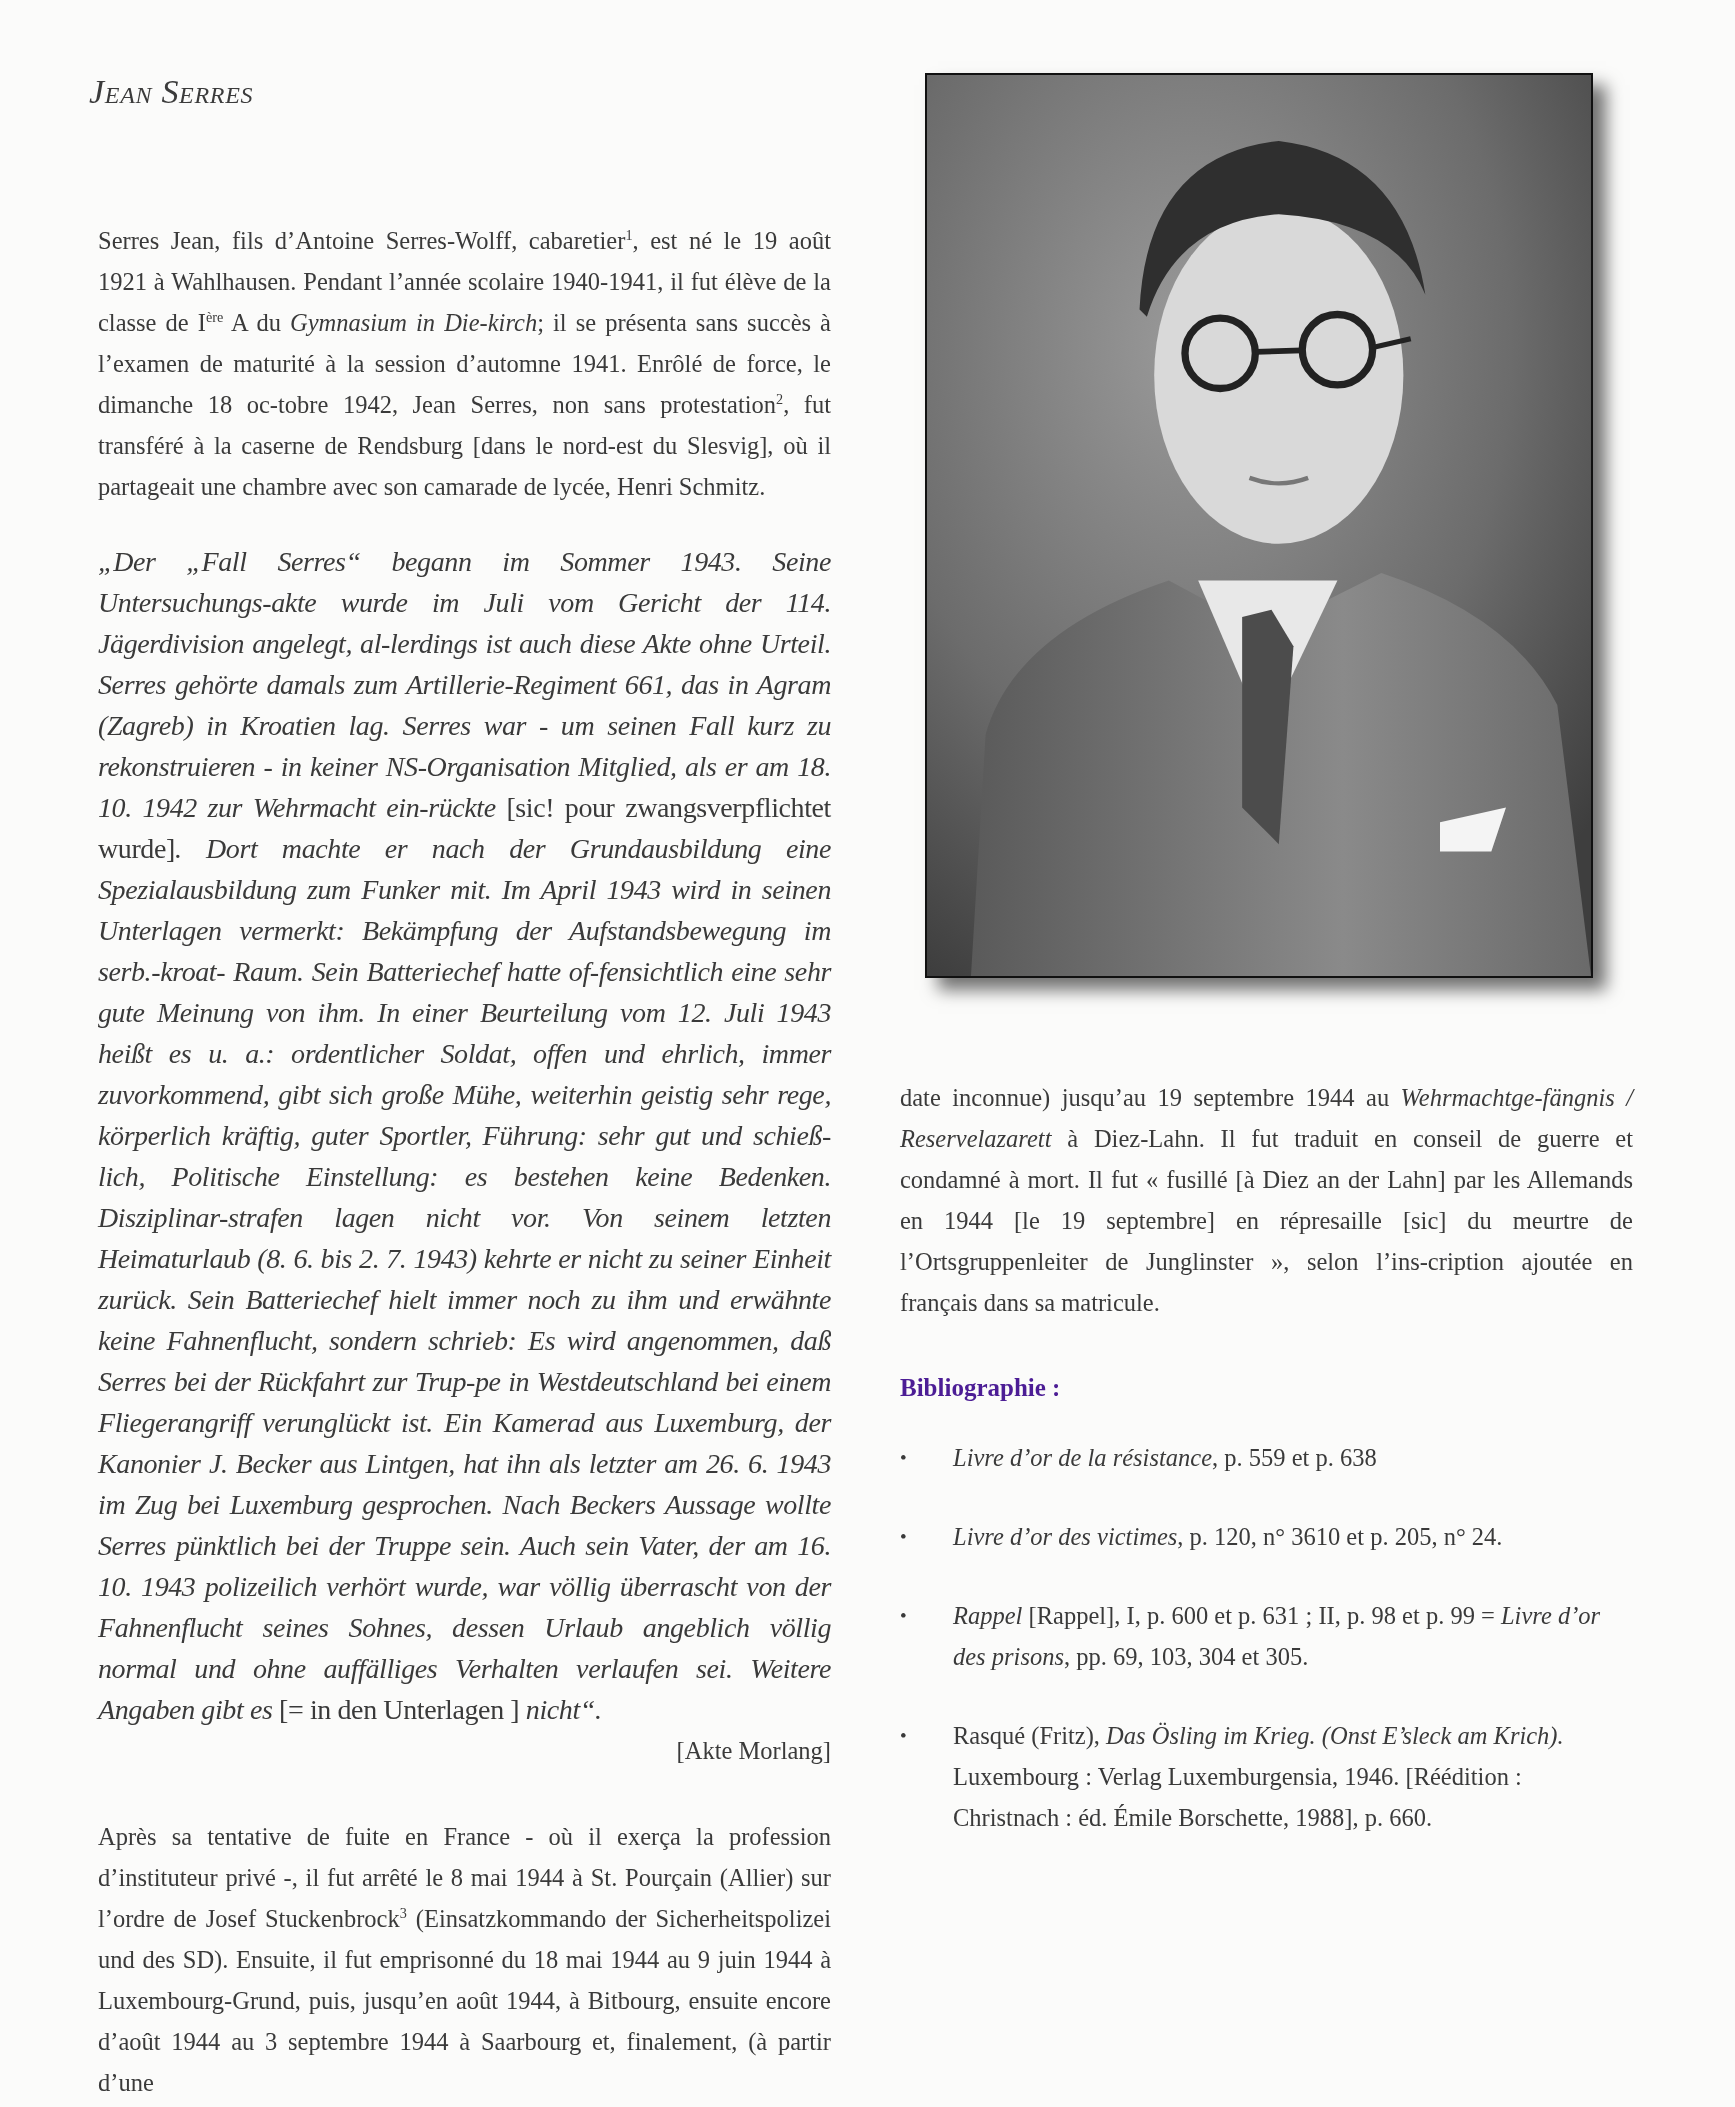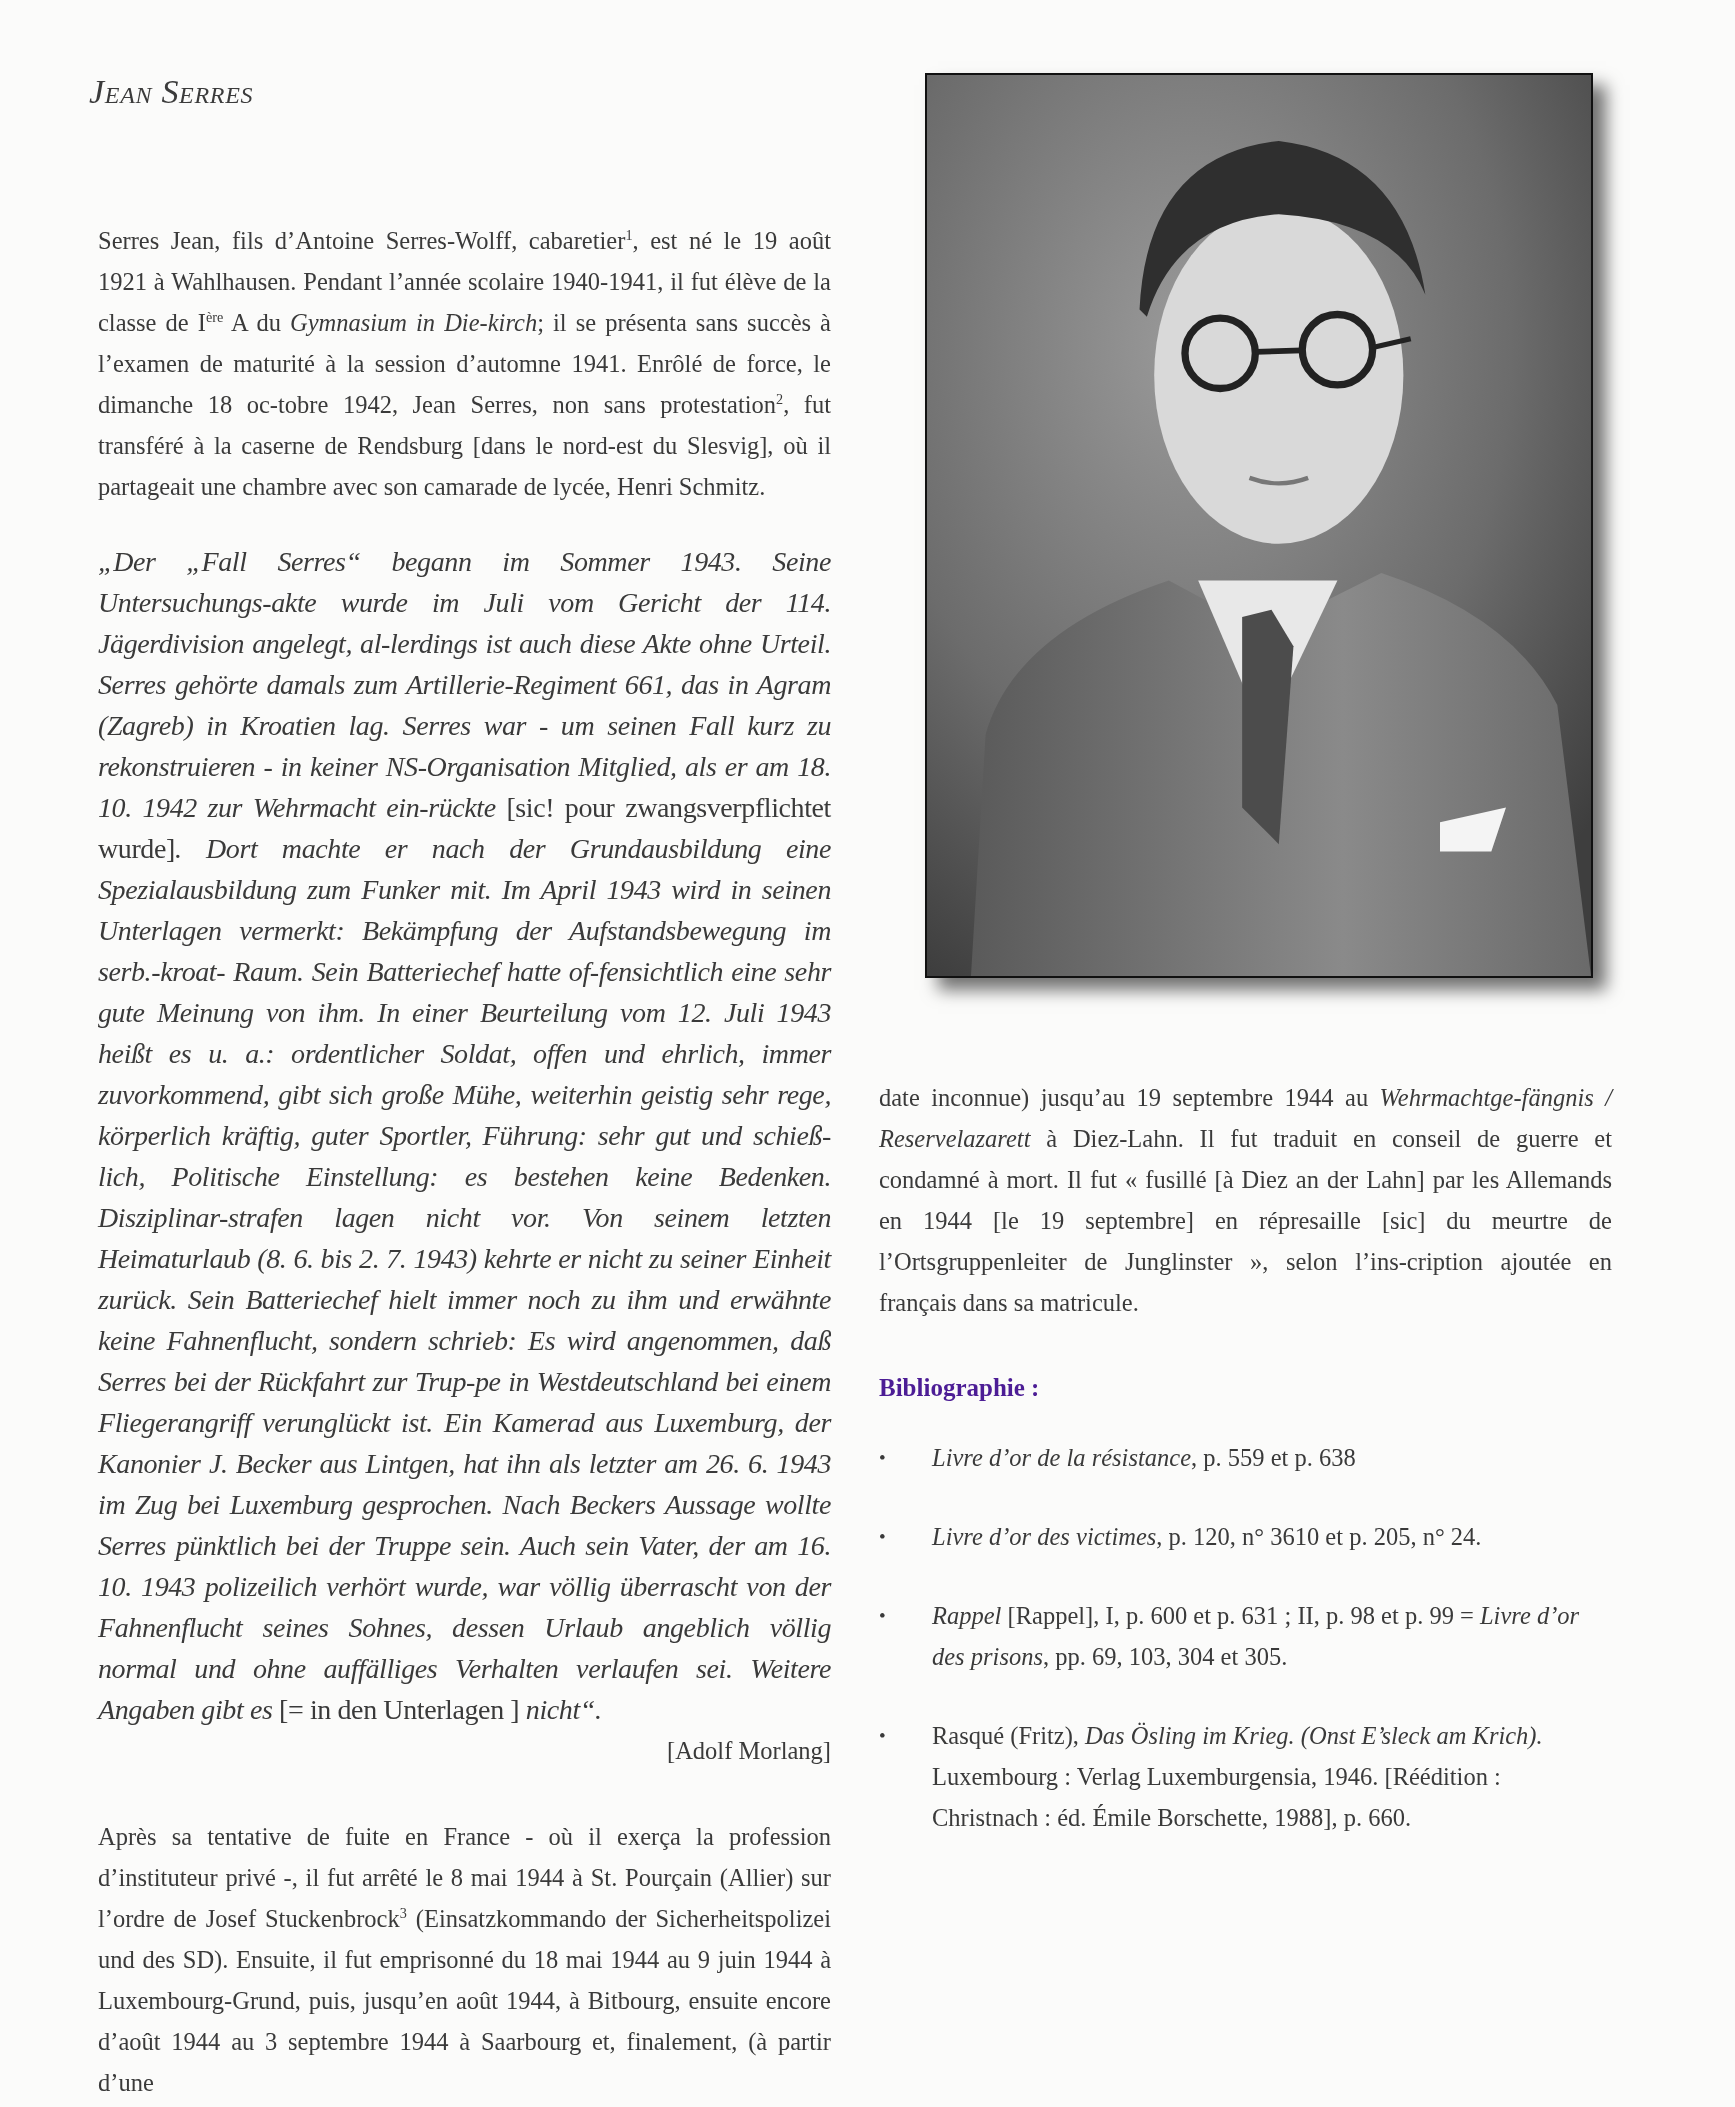--- a/index.html
+++ b/index.html
@@ -21,21 +21,21 @@
     position: absolute;
     font-size: 24.5px; line-height: 41px;
     text-align: justify; hyphens: manual;
   }
   .col p { margin: 0; }
   .col-left { left: 98px; width: 733px; top: 220px; }
   .col-left .p-intro { margin-bottom: 34px; }
   .col-left .p-quote { font-style: italic; font-size: 28px; line-height: 41px; letter-spacing: -0.4px; }
   .col-left .p-quote .roman { font-style: normal; }
   .col-left .attribution { text-align: right; margin-bottom: 45px; }
-  .col-right { left: 879px; width: 733px; top: 1077px; }
+  .col-right { left: 900px; width: 733px; top: 1077px; }
   .col-right .p-death { margin-bottom: 44px; }
   .col-right .p-repat { margin-bottom: 42px; }
   sup { font-size: 58%; line-height: 0; vertical-align: super; }
   .it { font-style: italic; }
   .biblio-heading {
     font-weight: bold; font-size: 25px; margin: 0 0 29px 0; color: #4c1d95;
   }
   .biblio-list { list-style: none; margin: 0; padding: 0; }
   .biblio-item {
     position: relative; padding-left: 53px; margin-bottom: 38px;
@@ -60,21 +60,21 @@
 </style>
 </head>
 <body>
 
 <h1 class="page-title">Jean Serres</h1>
 
 <div class="col col-left">
   <p class="p-intro"><span>Serres Jean, fils d’Antoine Serres-Wolff, cabaretier</span><sup>1</sup><span>, est né le 19 août 1921 à Wahlhausen. Pendant l’année scolaire 1940-1941, il fut élève de la classe de I</span><sup>ère</sup><span> A du </span><span class="it">Gymnasium in Die-kirch</span><span>; il se présenta sans succès à l’examen de maturité à la session d’automne 1941. Enrôlé de force, le dimanche 18 oc-tobre 1942, Jean Serres, non sans protestation</span><sup>2</sup><span>, fut transféré à la caserne de Rendsburg [dans le nord-est du Slesvig], où il partageait une chambre avec son camarade de lycée, Henri Schmitz.</span></p>
 
   <p class="p-quote"><span>„Der „Fall Serres“ begann im Sommer 1943. Seine Untersuchungs-akte wurde im Juli vom Gericht der 114. Jägerdivision angelegt, al-lerdings ist auch diese Akte ohne Urteil. Serres gehörte damals zum Artillerie-Regiment 661, das in Agram (Zagreb) in Kroatien lag. Serres war - um seinen Fall kurz zu rekonstruieren - in keiner NS-Organisation Mitglied, als er am 18. 10. 1942 zur Wehrmacht ein-rückte</span><span class="roman"> [sic! pour zwangsverpflichtet wurde]</span><span>. Dort machte er nach der Grundausbildung eine Spezialausbildung zum Funker mit. Im April 1943 wird in seinen Unterlagen vermerkt: Bekämpfung der Aufstandsbewegung im serb.-kroat- Raum. Sein Batteriechef hatte of-fensichtlich eine sehr gute Meinung von ihm. In einer Beurteilung vom 12. Juli 1943 heißt es u. a.: ordentlicher Soldat, offen und ehrlich, immer zuvorkommend, gibt sich große Mühe, weiterhin geistig sehr rege, körperlich kräftig, guter Sportler, Führung: sehr gut und schieß-lich, Politische Einstellung: es bestehen keine Bedenken. Disziplinar-strafen lagen nicht vor. Von seinem letzten Heimaturlaub (8. 6. bis 2. 7. 1943) kehrte er nicht zu seiner Einheit zurück. Sein Batteriechef hielt immer noch zu ihm und erwähnte keine Fahnenflucht, sondern schrieb: Es wird angenommen, daß Serres bei der Rückfahrt zur Trup-pe in Westdeutschland bei einem Fliegerangriff verunglückt ist. Ein Kamerad aus Luxemburg, der Kanonier J. Becker aus Lintgen, hat ihn als letzter am 26. 6. 1943 im Zug bei Luxemburg gesprochen. Nach Beckers Aussage wollte Serres pünktlich bei der Truppe sein. Auch sein Vater, der am 16. 10. 1943 polizeilich verhört wurde, war völlig überrascht von der Fahnenflucht seines Sohnes, dessen Urlaub angeblich völlig normal und ohne auffälliges Verhalten verlaufen sei. Weitere Angaben gibt es</span><span class="roman"> [= in den Unterlagen ] </span><span>nicht“.</span></p>
-  <p class="attribution">[Adolf Morlang]</p>
+  <p class="attribution">[Akte Morlang]</p>
 
   <p class="p-arrest"><span>Après sa tentative de fuite en France - où il exerça la profession d’instituteur privé -, il fut arrêté le 8 mai 1944 à St. Pourçain (Allier) sur l’ordre de Josef Stuckenbrock</span><sup>3</sup><span> (Einsatzkommando der Sicherheitspolizei und des SD). Ensuite, il fut emprisonné du 18 mai 1944 au 9 juin 1944 à Luxembourg-Grund, puis, jusqu’en août 1944, à Bitbourg, ensuite encore d’août 1944 au 3 septembre 1944 à Saarbourg et, finalement, (à partir d’une</span></p>
 </div>
 
 <div class="photo-frame" role="img" aria-label="Portrait photograph of Jean Serres wearing round glasses, suit and tie">
   <svg viewBox="0 0 906 1230" preserveAspectRatio="none">
     <defs>
       <radialGradient id="bg" cx="0.4" cy="0.3" r="0.8">
         <stop offset="0" stop-color="#9a9a9a"></stop>
         <stop offset="0.6" stop-color="#6c6c6c"></stop>

